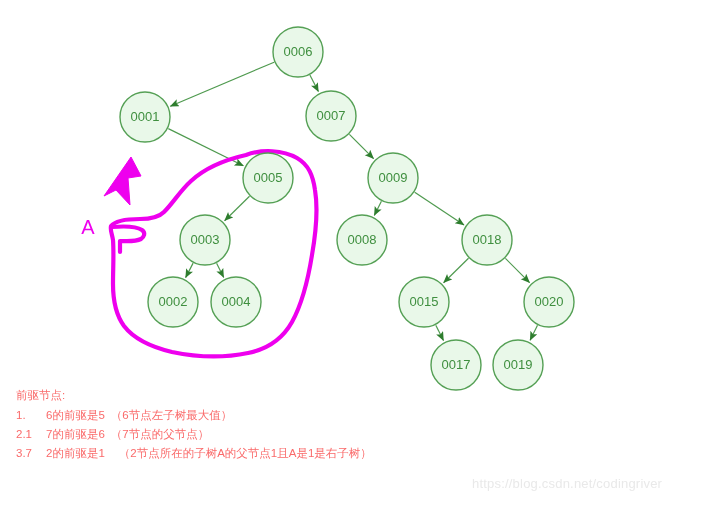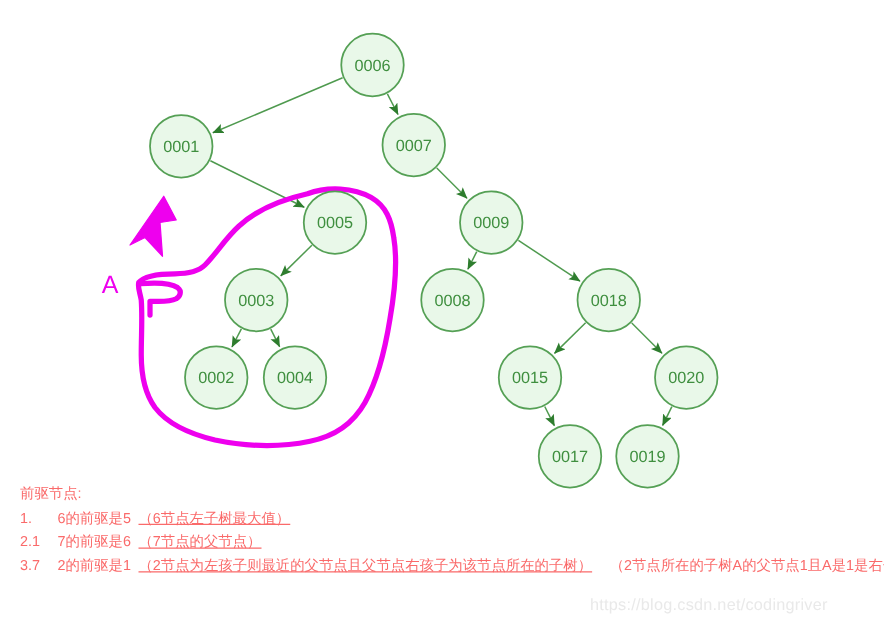--- a/index.html
+++ b/index.html
@@ -41,21 +41,21 @@
     top:386px;
     width:676px;
     color:#fa6a6a;
     font-size:11.5px;
     line-height:19px;
     white-space:nowrap;
   }
   .legend-row{display:flex;align-items:baseline;}
   .legend-num{display:inline-block;width:30px;flex:0 0 30px;}
   .legend-title{margin-bottom:1px;}
-  .legend-paren{margin-left:6px;text-decoration:underline;}
+  .legend-paren{margin-left:6px;}
   .legend-paren2{margin-left:14px;}
   .watermark{
     position:absolute;
     left:472px;
     top:476px;
     font-size:13px;
     color:#e9e9e9;
     letter-spacing:0.2px;
     user-select:none;
   }
@@ -169,19 +169,18 @@
         <span class="legend-paren">（6节点左子树最大值）</span>
       </div>
       <div class="legend-row">
         <span class="legend-num">2.1</span>
         <span>7的前驱是6</span>
         <span class="legend-paren">（7节点的父节点）</span>
       </div>
       <div class="legend-row">
         <span class="legend-num">3.7</span>
         <span>2的前驱是1</span>
-        <span class="legend-paren">（2节点为左孩子则最近的父节点且父节点右孩子为该节点所在的子树）</span>
         <span class="legend-paren2">（2节点所在的子树A的父节点1且A是1是右子树）</span>
       </div>
     </div>
 </div>
 
 <div class="watermark">https://blog.csdn.net/codingriver</div>
 
 </body></html>

